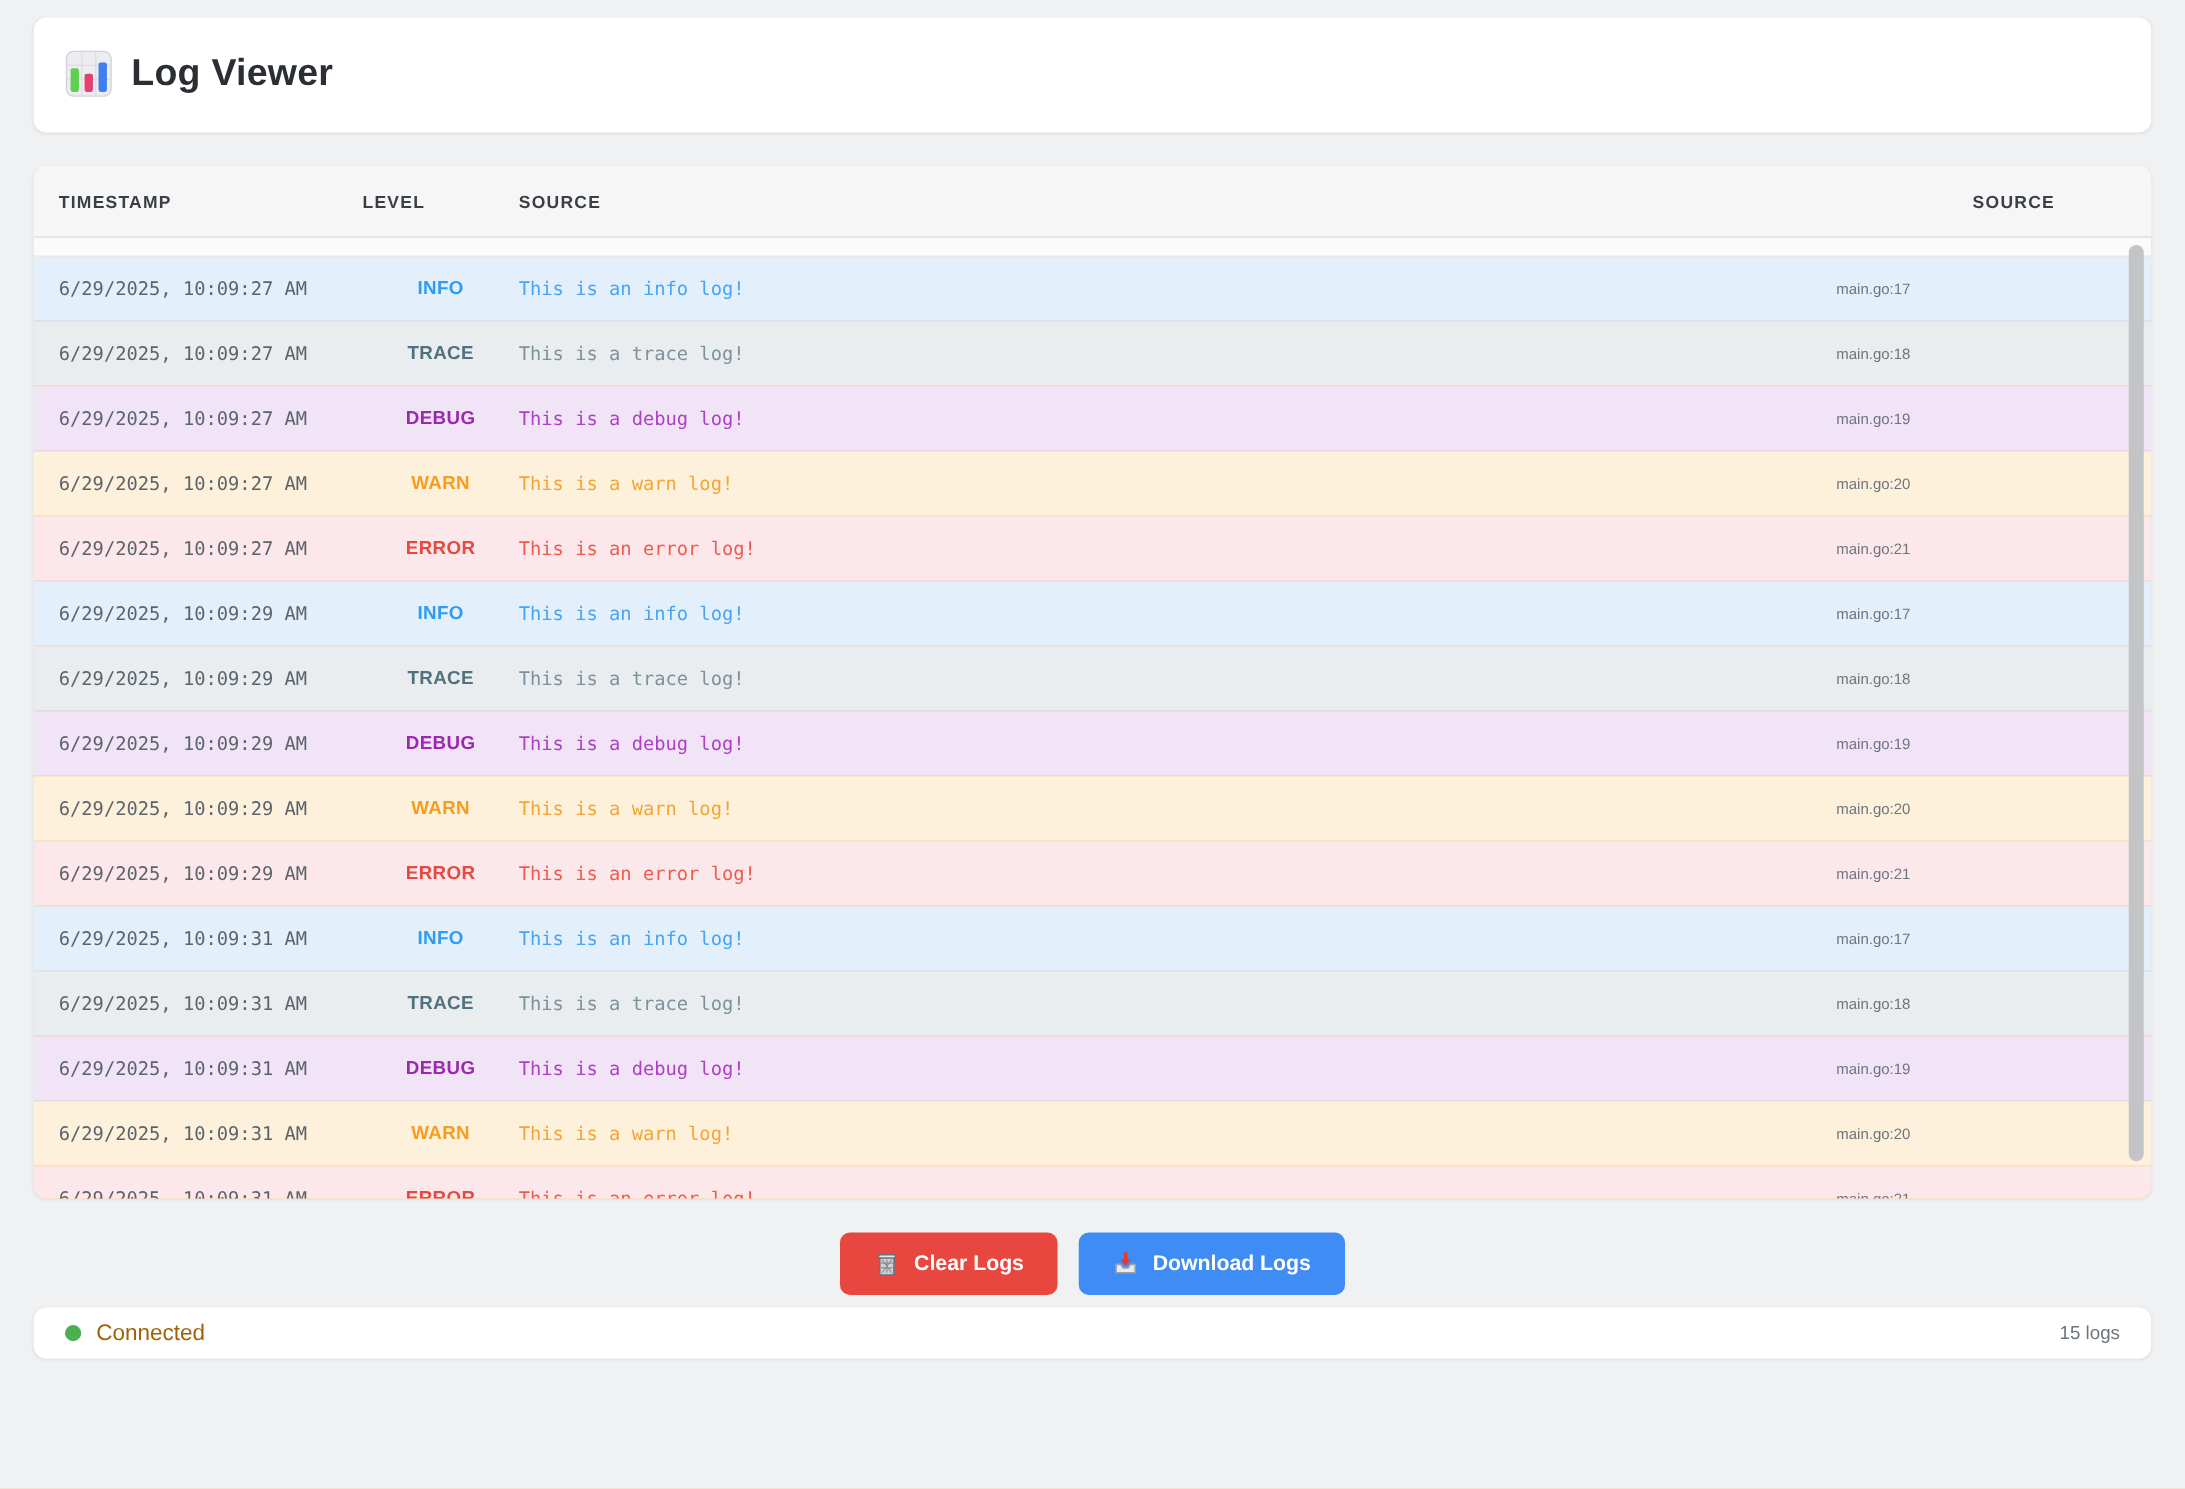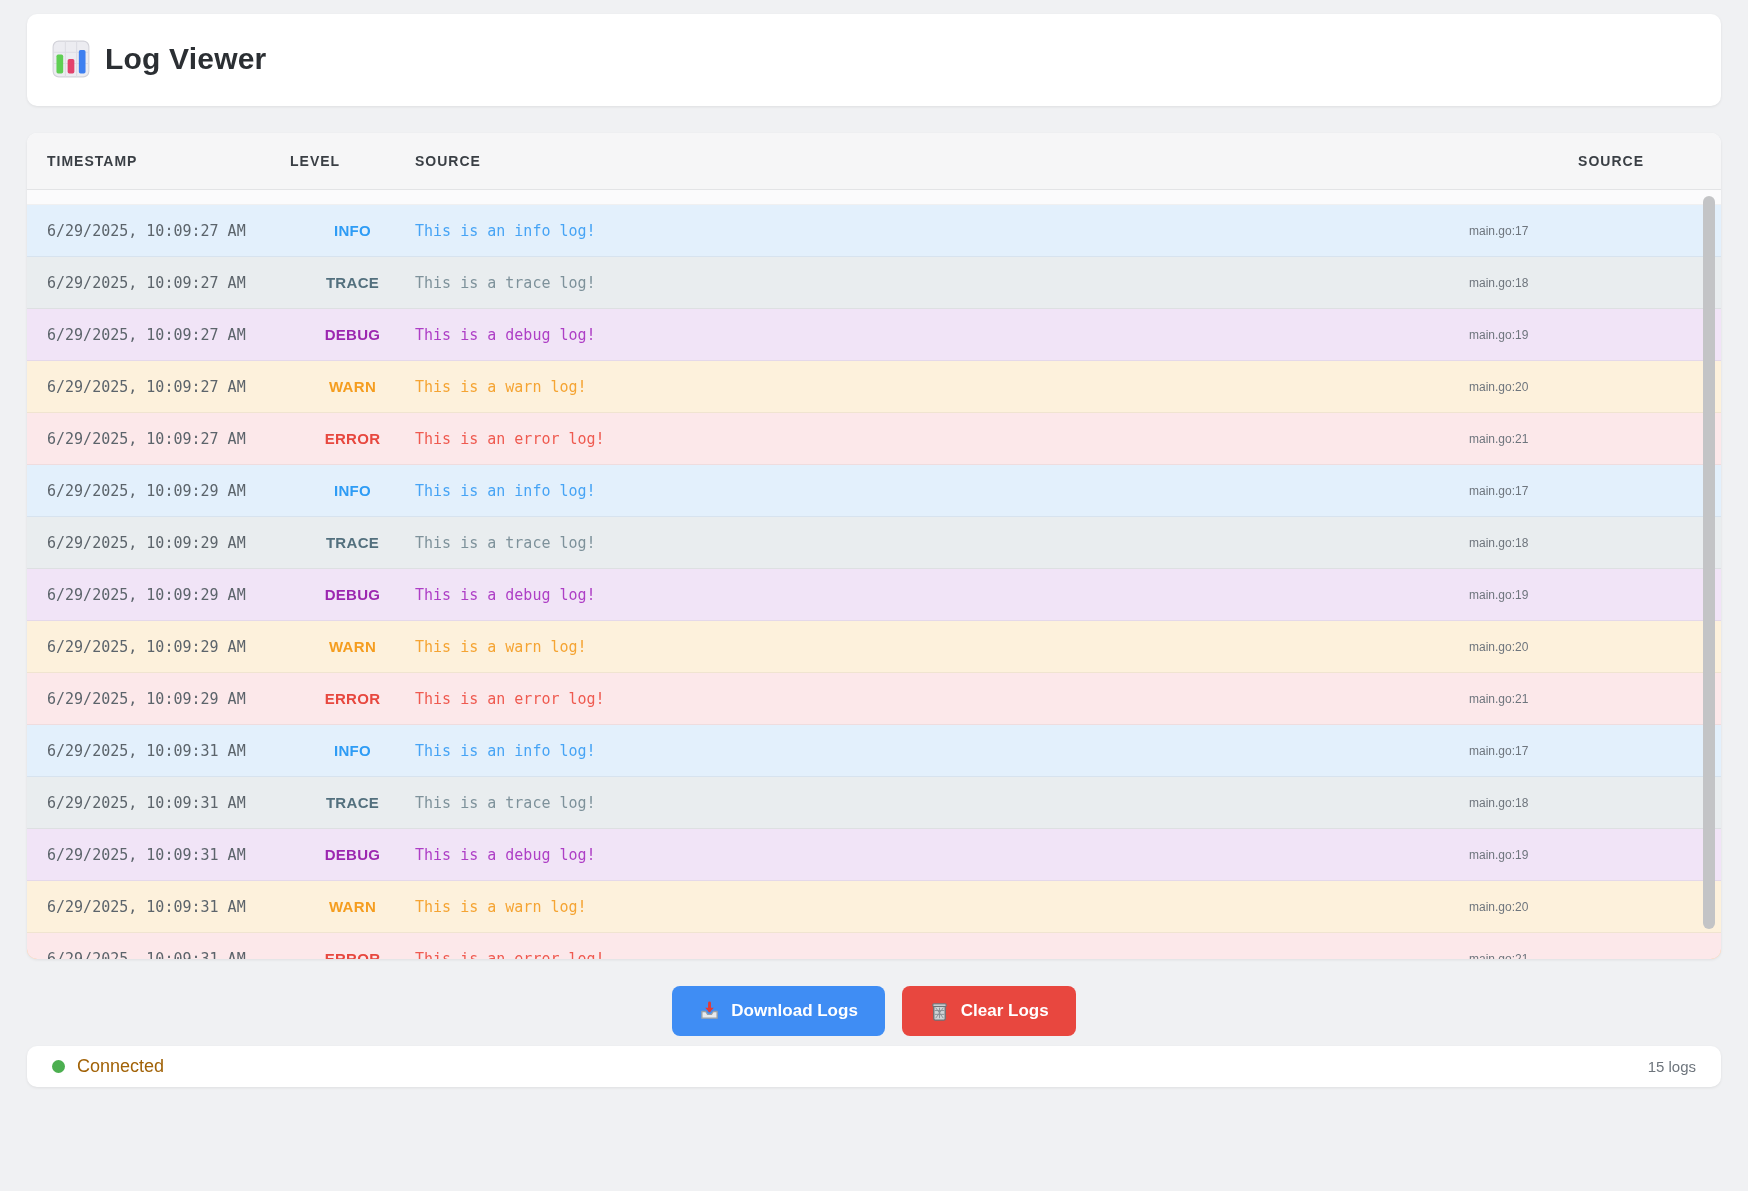--- a/index.html
+++ b/index.html
@@ -203,36 +203,36 @@
     <div class="cell-level" style="color: rgb(231, 72, 63);">ERROR</div>
     <div class="cell-msg" style="color: rgb(239, 90, 80);">This is an error log!</div>
     <div class="cell-src">main.go:21</div>
   </div>
       </div>
     <div class="scroll-thumb"></div>
   </div>
 </div>
 
 <div class="actions-row">
+  <button class="btn" id="clear-btn" style="background: rgb(232, 71, 63);">
+    <svg viewBox="0 0 22 22">
+      <rect x="5" y="5" width="12" height="15" rx="1.5" fill="#cfd3d6" stroke="#6d7277" stroke-width="1.4"></rect>
+      <rect x="4" y="3" width="14" height="2.6" rx="1" fill="#e8eaed" stroke="#6d7277" stroke-width="1.2"></rect>
+      <path d="M7 7 L15 18 M15 7 L7 18 M11 7 V18 M6 10 H16 M6 14 H16" stroke="#8a9096" stroke-width="1"></path>
+    </svg>
+    <span>Clear Logs</span>
+  </button>
   <button class="btn" id="download-btn" style="background: rgb(63, 141, 244);">
     <svg viewBox="0 0 22 22">
       <path d="M11 2 v8" stroke="#e53935" stroke-width="3" stroke-linecap="round" fill="none"></path>
       <path d="M6.5 7 L11 12 L15.5 7" fill="#e53935"></path>
       <path d="M3 11 v7 h16 v-7 h-4 l-2 3 h-4 l-2-3 z" fill="#e8eaed" stroke="#9aa0a6" stroke-width="1.4" stroke-linejoin="round"></path>
     </svg>
     <span>Download Logs</span>
   </button>
-  <button class="btn" id="clear-btn" style="background: rgb(232, 71, 63);">
-    <svg viewBox="0 0 22 22">
-      <rect x="5" y="5" width="12" height="15" rx="1.5" fill="#cfd3d6" stroke="#6d7277" stroke-width="1.4"></rect>
-      <rect x="4" y="3" width="14" height="2.6" rx="1" fill="#e8eaed" stroke="#6d7277" stroke-width="1.2"></rect>
-      <path d="M7 7 L15 18 M15 7 L7 18 M11 7 V18 M6 10 H16 M6 14 H16" stroke="#8a9096" stroke-width="1"></path>
-    </svg>
-    <span>Clear Logs</span>
-  </button>
 </div>
 
 <div class="card footer-card">
   <div class="status-wrap">
     <span class="status-dot" id="status-dot" style="background: rgb(76, 175, 80);"></span>
     <span class="status-text">Connected</span>
   </div>
   <div class="log-count">15 logs</div>
 </div>
 

